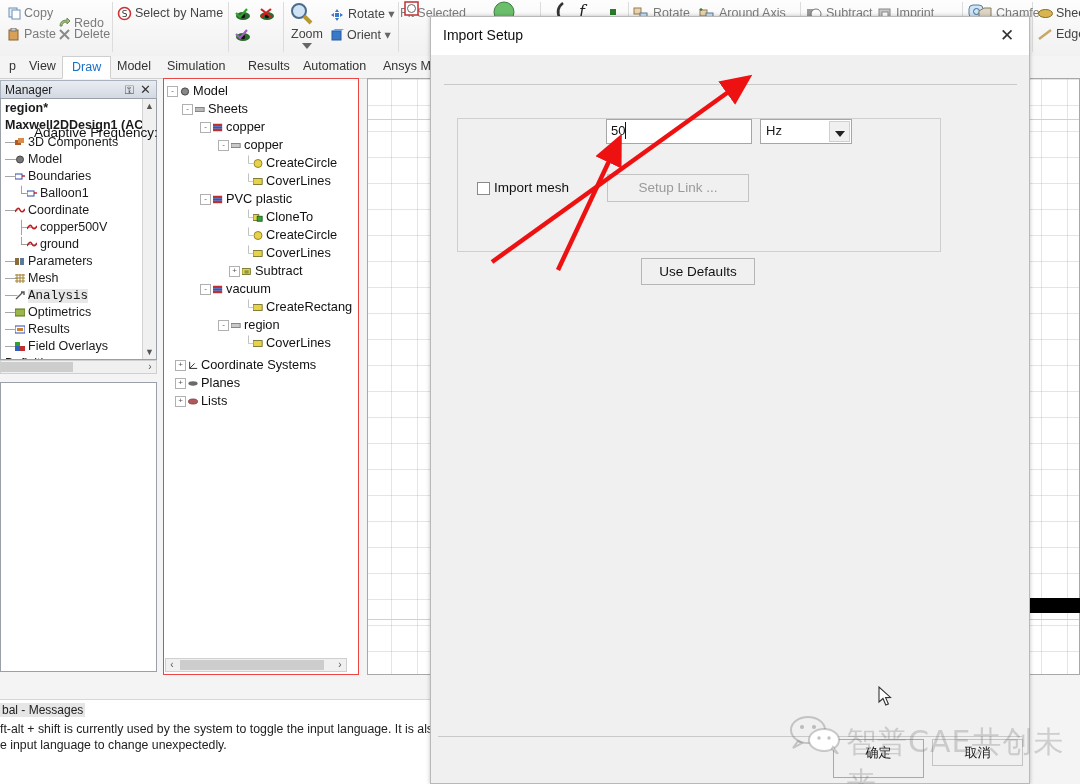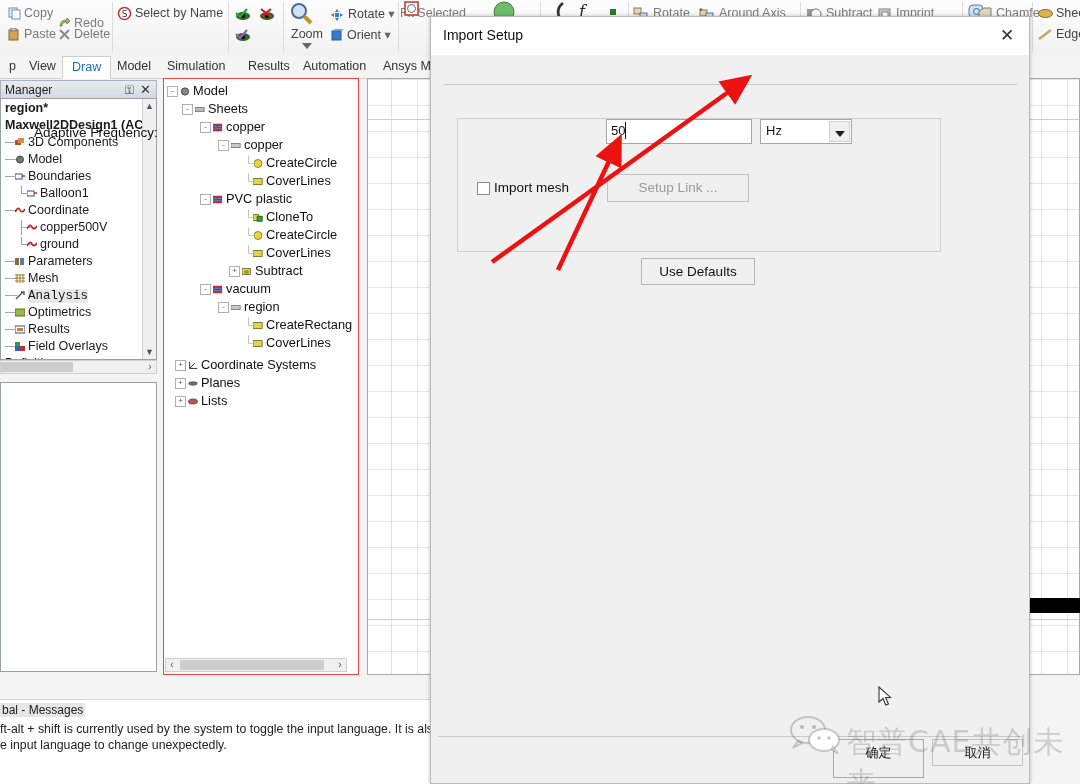--- a/index.html
+++ b/index.html
@@ -440,26 +440,26 @@
           </svg><span>CoverLines</span></div>
       <div class="trow" style="padding-left:62px"><span class="exp">+</span><svg class="blob" viewBox="0 0 12 9">
             <rect x="0" y="1" width="10" height="7" fill="#e8d24a" stroke="#6a6a20"></rect>
             <rect x="3" y="3" width="5" height="4" fill="#8a9a3a"></rect>
           </svg><span>Subtract</span></div>
       <div class="trow" style="padding-left:33px"><span class="exp">-</span><svg class="blob" viewBox="0 0 12 9">
             <rect x="0" y="0" width="11" height="3" fill="#c03030"></rect>
             <rect x="0" y="3" width="11" height="3" fill="#2a5ac0"></rect>
             <rect x="0" y="6" width="11" height="3" fill="#c03030"></rect>
           </svg><span>vacuum</span></div>
+      <div class="trow" style="padding-left:77px"><span class="lead">└</span><svg class="blob" viewBox="0 0 12 9">
+            <rect x="0" y="1" width="11" height="7" fill="#e8d24a" stroke="#6a6a20"></rect>
+          </svg><span>CreateRectang</span></div>
       <div class="trow" style="padding-left:51px"><span class="exp">-</span><svg class="blob" viewBox="0 0 12 9">
             <rect x="0" y="2" width="11" height="5" fill="#c9c9c9" stroke="#777"></rect>
           </svg><span>region</span></div>
-      <div class="trow" style="padding-left:77px"><span class="lead">└</span><svg class="blob" viewBox="0 0 12 9">
-            <rect x="0" y="1" width="11" height="7" fill="#e8d24a" stroke="#6a6a20"></rect>
-          </svg><span>CreateRectang</span></div>
       <div class="trow" style="padding-left:77px"><span class="lead">└</span><svg class="blob" viewBox="0 0 12 9">
             <rect x="0" y="1" width="11" height="7" fill="#e8d24a" stroke="#6a6a20"></rect>
           </svg><span>CoverLines</span></div>
       <div class="trow" style="padding-left:8px;margin-top:4px"><span class="exp">+</span><svg class="blob" viewBox="0 0 12 9">
             <path d="M2 0 L2 8 L11 8 M2 8 L8 2" stroke="#333" stroke-width="1.2" fill="none"></path>
           </svg><span>Coordinate Systems</span></div>
       <div class="trow" style="padding-left:8px"><span class="exp">+</span><svg class="blob" viewBox="0 0 12 9">
             <ellipse cx="6" cy="4.5" rx="5.5" ry="2.6" fill="#6a6a6a"></ellipse>
           </svg><span>Planes</span></div>
       <div class="trow" style="padding-left:8px"><span class="exp">+</span><svg class="blob" viewBox="0 0 12 9">

